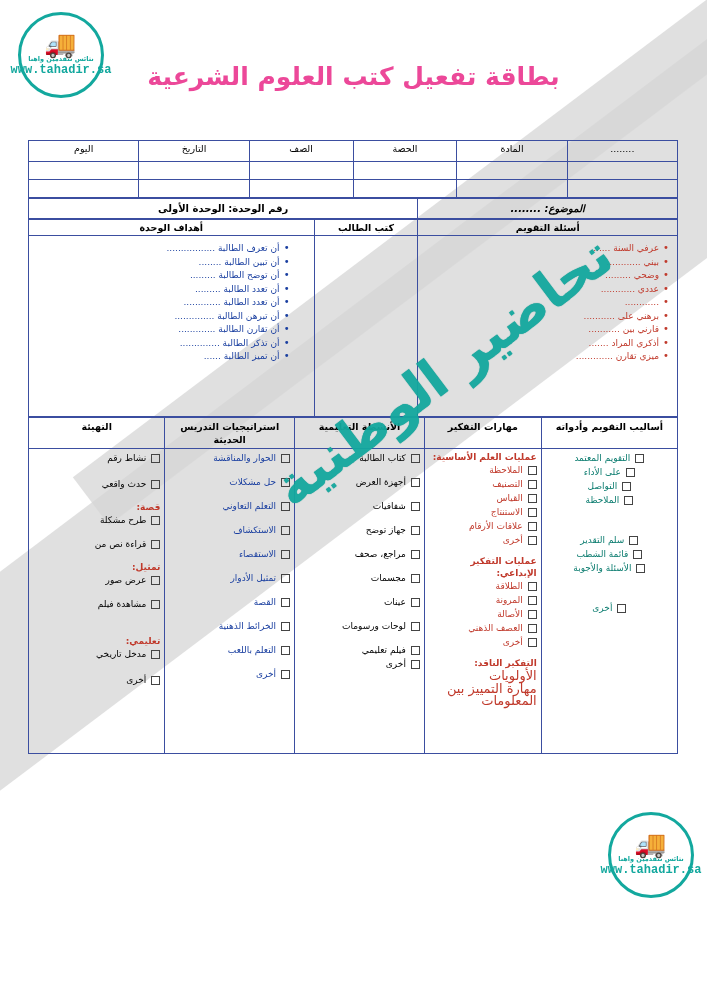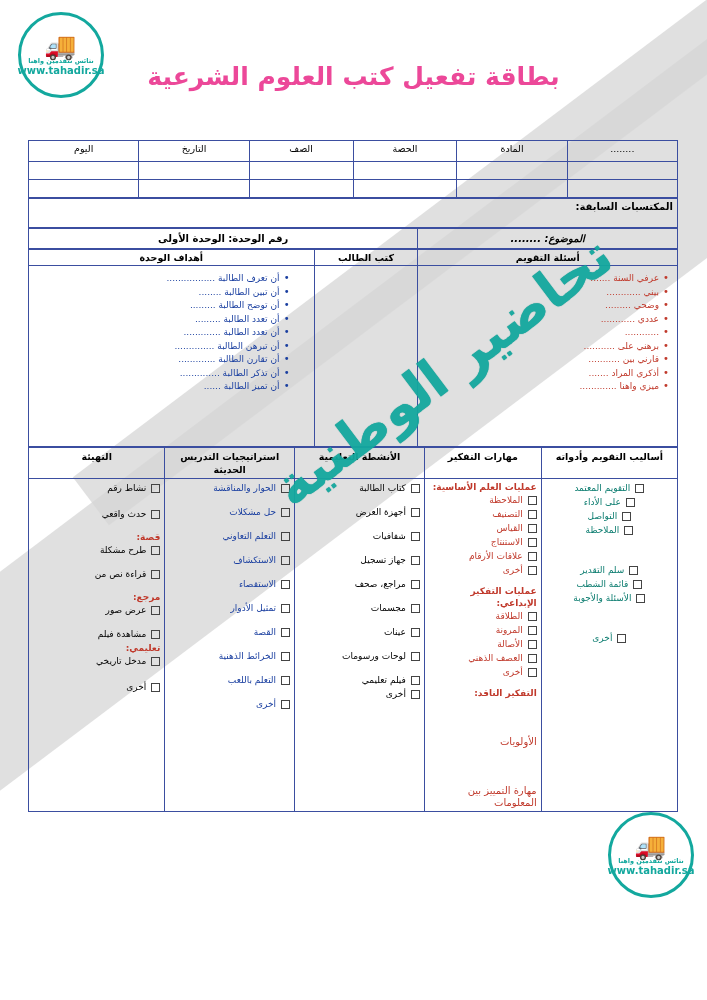--- a/index.html
+++ b/index.html
@@ -48,21 +48,21 @@
     position:absolute;z-index:5;
     width:86px;height:86px;border-radius:50%;
     background:#ffffff;border:3px solid #13a89e;
     box-sizing:border-box;
     display:flex;flex-direction:column;align-items:center;justify-content:center;
   }
   .logo.tl{left:18px;top:12px;}
   .logo.br{left:608px;top:812px;}
   .logo .truck{font-size:26px;line-height:22px;color:#2b2b2b;}
   .logo .ar{font-size:6.5px;color:#13a89e;font-weight:bold;}
-  .logo .url{font-size:10px;color:#13a89e;font-weight:bold;}
+  .logo .url{font-size:12px;color:#13a89e;font-weight:bold;font-family:Liberation Mono, monospace;}
 
   .title{
     position:absolute;z-index:4;
     top:62px;left:0;width:707px;text-align:center;
     color:#ec4899;font-size:25px;font-weight:bold;
     font-family:"DejaVu Sans","Liberation Sans",sans-serif;
   }
 
   .sheet{
     position:absolute;z-index:2;
@@ -102,21 +102,21 @@
   .chk .box{
     display:inline-block;width:7px;height:7px;border:1px solid #444;margin-left:5px;
     vertical-align:middle;
   }
   .grp-title{font-size:9px;font-weight:bold;line-height:12px;}
   .redtxt{color:#c0392b;}
   .greentxt{color:#0b7c6f;}
   .navytxt{color:#1a3fa0;}
   .blackbox{color:#000;}
   .cellsec{padding:3px 5px;}
-  .tinyline{font-size:10px;line-height:14px;margin-top:36px;}
+  .tinyline{font-size:13px;line-height:14px;}
 </style>
 </head>
 <body>
 
 <div class="band"></div>
 <div class="band2"></div>
 
 <div class="logo tl">
   <div class="truck">🚚</div>
   <div class="ar">نتائس نتقدمين واهنا</div>
@@ -164,27 +164,20 @@
       <td></td>
       <td></td>
       <td></td>
       <td></td>
       <td></td>
       <td></td>
     </tr>
   </tbody>
     </table>
 
-  <table class="grid">
-    <tbody>
-        <tr>
-      <td class="cellpad" style="height:24px;font-size:10px;font-weight:bold;">المكتسبات السابقة:</td>
-    </tr>
-  </tbody>
-    </table>
 
   <table class="grid">
     <colgroup>
         <col style="width:40%">
         <col style="width:60%">
       </colgroup>
     <tbody>
         <tr>
       <td class="center bold" style="font-size:10px;padding:4px;font-style:italic;">الموضوع: ........</td>
       <td class="center bold" style="font-size:10px;padding:4px;">رقم الوحدة: الوحدة الأولى</td>
@@ -208,21 +201,21 @@
       <td style="height:168px;padding:6px 8px;">
         <ul class="dots redlist">
           <li class="red">عرفي السنة .......</li>
           <li class="red">بيني ............</li>
           <li class="red">وضحي .........</li>
           <li class="red">عددي ............</li>
           <li class="red">............</li>
           <li class="red">برهني على ...........</li>
           <li class="red">قارني بين ...........</li>
           <li class="red">أذكري المراد .......</li>
-          <li class="red">ميزي واهنا .............</li>
+          <li class="red">ميزي تقارن .............</li>
         </ul>
       </td>
       <td></td>
       <td style="padding:6px 24px;">
         <ul class="dots">
           <li class="navytxt">أن تعرف الطالبة .................</li>
           <li class="navytxt">أن تبين الطالبة ........</li>
           <li class="navytxt">أن توضح الطالبة .........</li>
           <li class="navytxt">أن تعدد الطالبة .........</li>
           <li class="navytxt">أن تعدد الطالبة .............</li>
@@ -286,21 +279,21 @@
         <div class="tinyline redtxt" style="line-height:12px;white-space:normal;">مهارة التمييز بين المعلومات</div>
       </td>
 
       <td class="cellsec">
         <div class="chk blackbox"><span class="box"></span><span>كتاب الطالبة</span></div>
         <div style="height:10px"></div>
         <div class="chk blackbox"><span class="box"></span><span>أجهزة العرض</span></div>
         <div style="height:10px"></div>
         <div class="chk blackbox"><span class="box"></span><span>شفافيات</span></div>
         <div style="height:10px"></div>
-        <div class="chk blackbox"><span class="box"></span><span>جهاز تسجيل</span></div>
+        <div class="chk blackbox"><span class="box"></span><span>جهاز توضح</span></div>
         <div style="height:10px"></div>
         <div class="chk blackbox"><span class="box"></span><span>مراجع، صحف</span></div>
         <div style="height:10px"></div>
         <div class="chk blackbox"><span class="box"></span><span>مجسمات</span></div>
         <div style="height:10px"></div>
         <div class="chk blackbox"><span class="box"></span><span>عينات</span></div>
         <div style="height:10px"></div>
         <div class="chk blackbox"><span class="box"></span><span>لوحات ورسومات</span></div>
         <div style="height:10px"></div>
         <div class="chk blackbox"><span class="box"></span><span>فيلم تعليمي</span></div>
@@ -330,25 +323,25 @@
       </td>
 
       <td class="cellsec">
         <div class="chk blackbox"><span class="box"></span><span>نشاط رقم</span></div>
         <div style="height:12px"></div>
         <div class="chk blackbox"><span class="box"></span><span>حدث واقعي</span></div>
         <div class="grp-title redtxt" style="margin-top:10px;">قصة:</div>
         <div class="chk blackbox"><span class="box"></span><span>طرح مشكلة</span></div>
         <div style="height:10px"></div>
         <div class="chk blackbox"><span class="box"></span><span>قراءة نص من</span></div>
-        <div class="grp-title redtxt" style="margin-top:10px;">مرجع:</div>
+        <div class="grp-title redtxt" style="margin-top:10px;">تمثيل:</div>
         <div class="chk blackbox"><span class="box"></span><span>عرض صور</span></div>
         <div style="height:10px"></div>
         <div class="chk blackbox"><span class="box"></span><span>مشاهدة فيلم</span></div>
-        <div class="grp-title redtxt" style="margin-top:1px;">تعليمي:</div>
+        <div class="grp-title redtxt" style="margin-top:24px;">تعليمي:</div>
         <div class="chk blackbox"><span class="box"></span><span>مدخل تاريخي</span></div>
         <div style="height:12px"></div>
         <div class="chk blackbox"><span class="box"></span><span>أخرى</span></div>
       </td>
     </tr>
   </tbody>
     </table>
 </div>
 
 </body></html>

